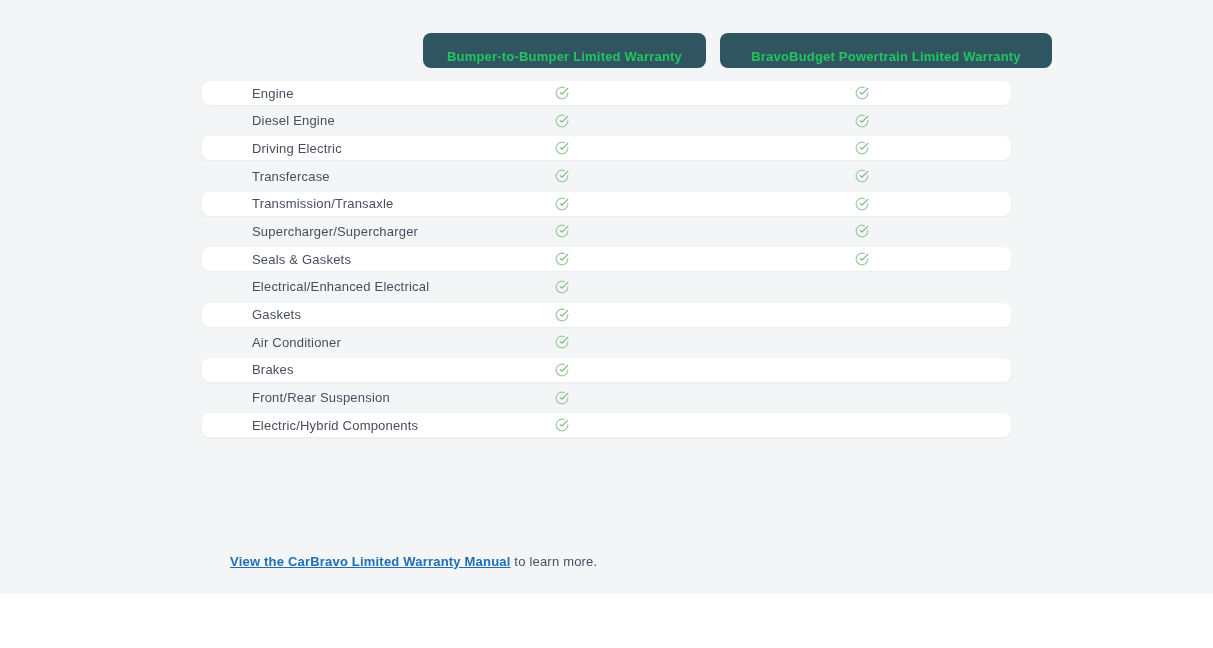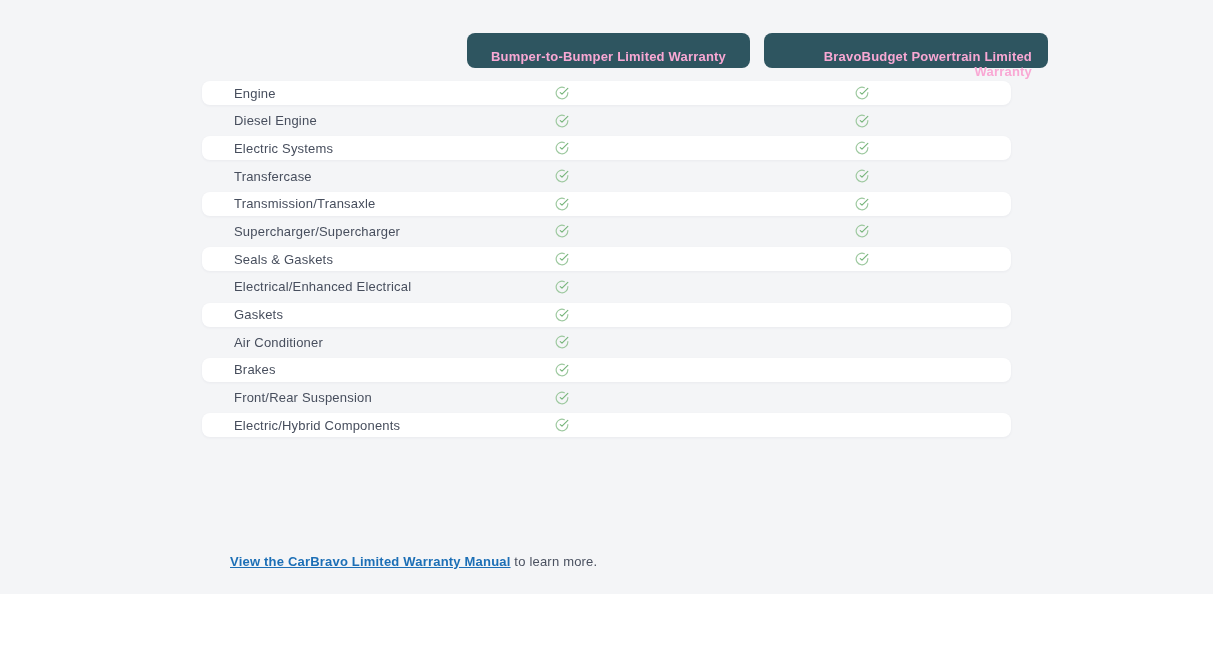--- a/index.html
+++ b/index.html
@@ -22,51 +22,50 @@
     width: 809px; height: 594px;
   }
   
   .col-btn {
     position: absolute;
     top: 33px;
     height: 35px;
     border: none;
     border-radius: 8px;
     background: #2e5560;
-    color: #f9a8d4;
+    color: #22c55e;
     font-family: "Liberation Sans", sans-serif;
     font-size: 13px;
     font-weight: bold;
     letter-spacing: 0.2px;
     cursor: pointer;
     padding: 16px;
-    margin-left: 44px;
   }
   .btn1 { left: 221px; width: 283px; }
-  .btn2 { left: 518px; width: 284px; text-align: right; }
+  .btn2 { left: 518px; width: 332px; }
   
   .rows {
     position: absolute;
     top: 81px; left: 0;
     width: 809px;
   }
   .row {
     position: relative;
     height: 24px;
     margin-bottom: 3.7px;
     display: flex;
     align-items: center;
   }
   .row:nth-child(odd) {
     background: #ffffff;
     border-radius: 8px;
     box-shadow: 0 1px 3px rgba(30, 40, 70, 0.05);
   }
   .row .label {
-    margin-left: 32px;
+    margin-left: 50px;
     font-size: 13px;
     color: #474e5d;
     letter-spacing: 0.2px;
   }
   .check {
     position: absolute;
     top: 50%;
     transform: translateY(-50%);
     width: 14px; height: 14px;
     line-height: 0;
@@ -118,21 +117,21 @@
       <div class="row">
         <span class="label">Diesel Engine</span>
         <span class="check c1"><svg width="14" height="14" viewBox="0 0 24 24">
               <use href="#icon-check-circle"></use>
             </svg></span>
         <span class="check c2"><svg width="14" height="14" viewBox="0 0 24 24">
               <use href="#icon-check-circle"></use>
             </svg></span>
       </div>
       <div class="row">
-        <span class="label">Electric Systems</span>
+        <span class="label">Driving Electric</span>
         <span class="check c1"><svg width="14" height="14" viewBox="0 0 24 24">
               <use href="#icon-check-circle"></use>
             </svg></span>
         <span class="check c2"><svg width="14" height="14" viewBox="0 0 24 24">
               <use href="#icon-check-circle"></use>
             </svg></span>
       </div>
       <div class="row">
         <span class="label">Transfercase</span>
         <span class="check c1"><svg width="14" height="14" viewBox="0 0 24 24">

